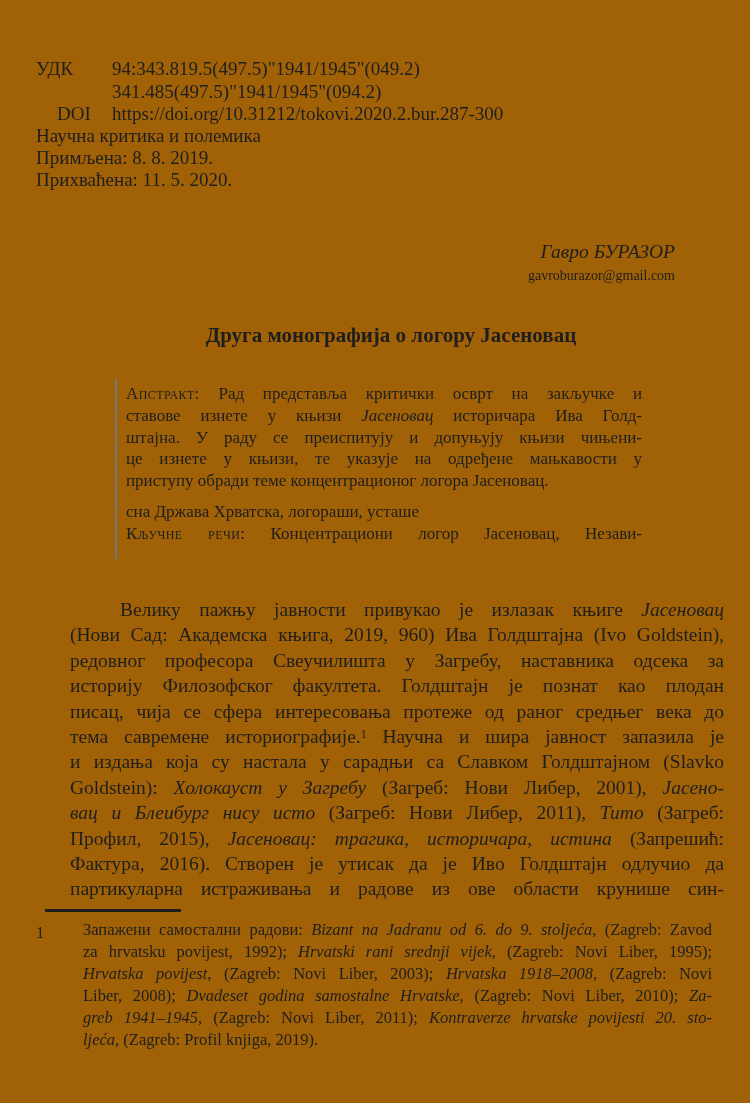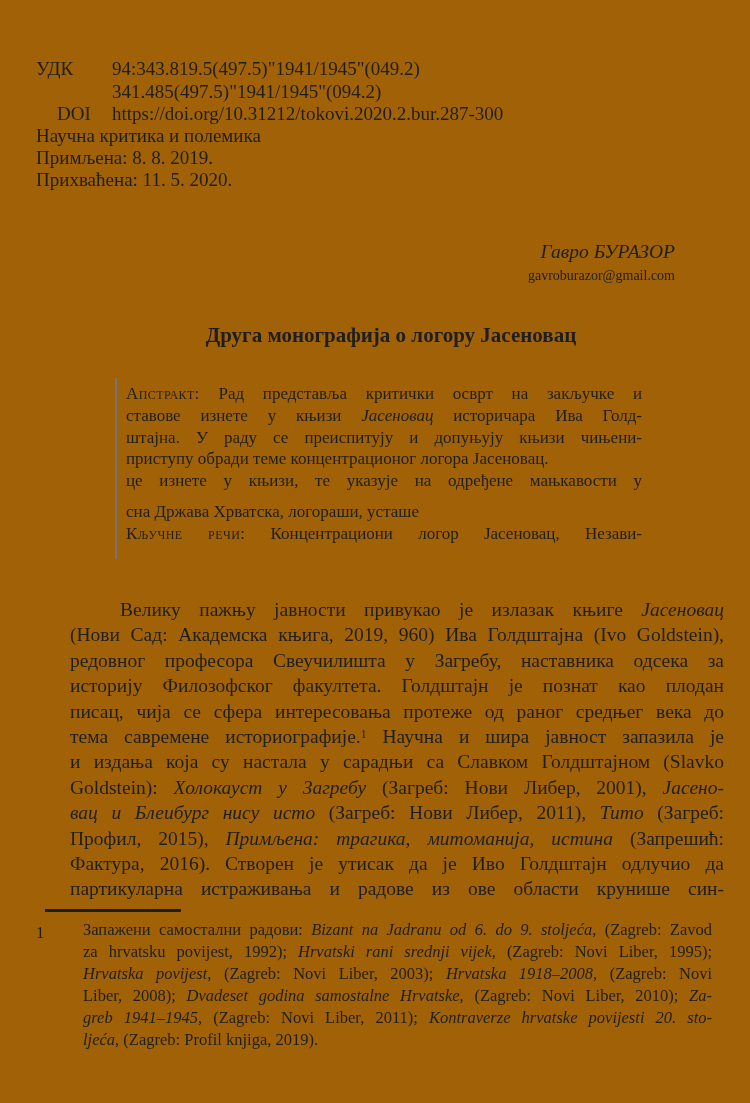--- a/index.html
+++ b/index.html
@@ -84,40 +84,40 @@
     <div class="author-email">gavroburazor@gmail.com</div>
   </div>
 
   <div class="title">Друга монографија о логору Јасеновац</div>
 
   <div class="abstract-block">
     <div>
         <div class="tline"><span class="sc">Апстракт:</span><span> Рад представља критички осврт на закључке и</span></div>
         <div class="tline"><span>ставове изнете у књизи </span><span class="it">Јасеновац</span><span> историчара Ива Голд-</span></div>
         <div class="tline"><span>штајна. У раду се преиспитују и допуњују књизи чињени-</span></div>
+        <div class="tline"><span>це изнете у књизи, те указује на одређене мањкавости у</span></div>
         <div class="tline tlast"><span>приступу обради теме концентрационог логора Јасеновац.</span></div>
-        <div class="tline"><span>це изнете у књизи, те указује на одређене мањкавости у</span></div>
       </div>
     <div class="keywords">
         <div class="tline tlast"><span>сна Држава Хрватска, логораши, усташе</span></div>
         <div class="tline"><span class="sc">Кључне речи:</span><span> Концентрациони логор Јасеновац, Незави-</span></div>
       </div>
   </div>
 
   <div class="body-text">
       <div class="tline tind"><span>Велику пажњу јавности привукао је излазак књиге </span><span class="it">Јасеновац</span></div>
       <div class="tline"><span>(Нови Сад: Академска књига, 2019, 960) Ива Голдштајна (Ivo Goldstein),</span></div>
       <div class="tline"><span>редовног професора Свеучилишта у Загребу, наставника одсека за</span></div>
       <div class="tline"><span>историју Филозофског факултета. Голдштајн је познат као плодан</span></div>
       <div class="tline"><span>писац, чија се сфера интересовања протеже од раног средњег века до</span></div>
       <div class="tline"><span>тема савремене историографије.</span><sup>1</sup><span> Научна и шира јавност запазила је</span></div>
       <div class="tline"><span>и издања која су настала у сарадњи са Славком Голдштајном (Slavko</span></div>
       <div class="tline"><span>Goldstein): </span><span class="it">Холокауст у Загребу</span><span> (Загреб: Нови Либер, 2001), </span><span class="it">Јасено-</span></div>
       <div class="tline"><span class="it">вац и Блеибург нису исто</span><span> (Загреб: Нови Либер, 2011), </span><span class="it">Тито</span><span> (Загреб:</span></div>
-      <div class="tline"><span>Профил, 2015), </span><span class="it">Примљена: трагика, митоманија, истина</span><span> (Запрешић:</span></div>
+      <div class="tline"><span>Профил, 2015), </span><span class="it">Јасеновац: трагика, историчара, истина</span><span> (Запрешић:</span></div>
       <div class="tline"><span>Фактура, 2016). Створен је утисак да је Иво Голдштајн одлучио да</span></div>
       <div class="tline"><span>партикуларна истраживања и радове из ове области крунише син-</span></div>
     </div>
 
   <div class="footnote-rule"></div>
 
   <div class="footnote">
     <span class="footnote-number">1</span>
     <div>
         <div class="tline"><span>Запажени самостални радови: </span><span class="it">Bizant na Jadranu od 6. do 9. stoljeća</span><span>, (Zagreb: Zavod</span></div>

